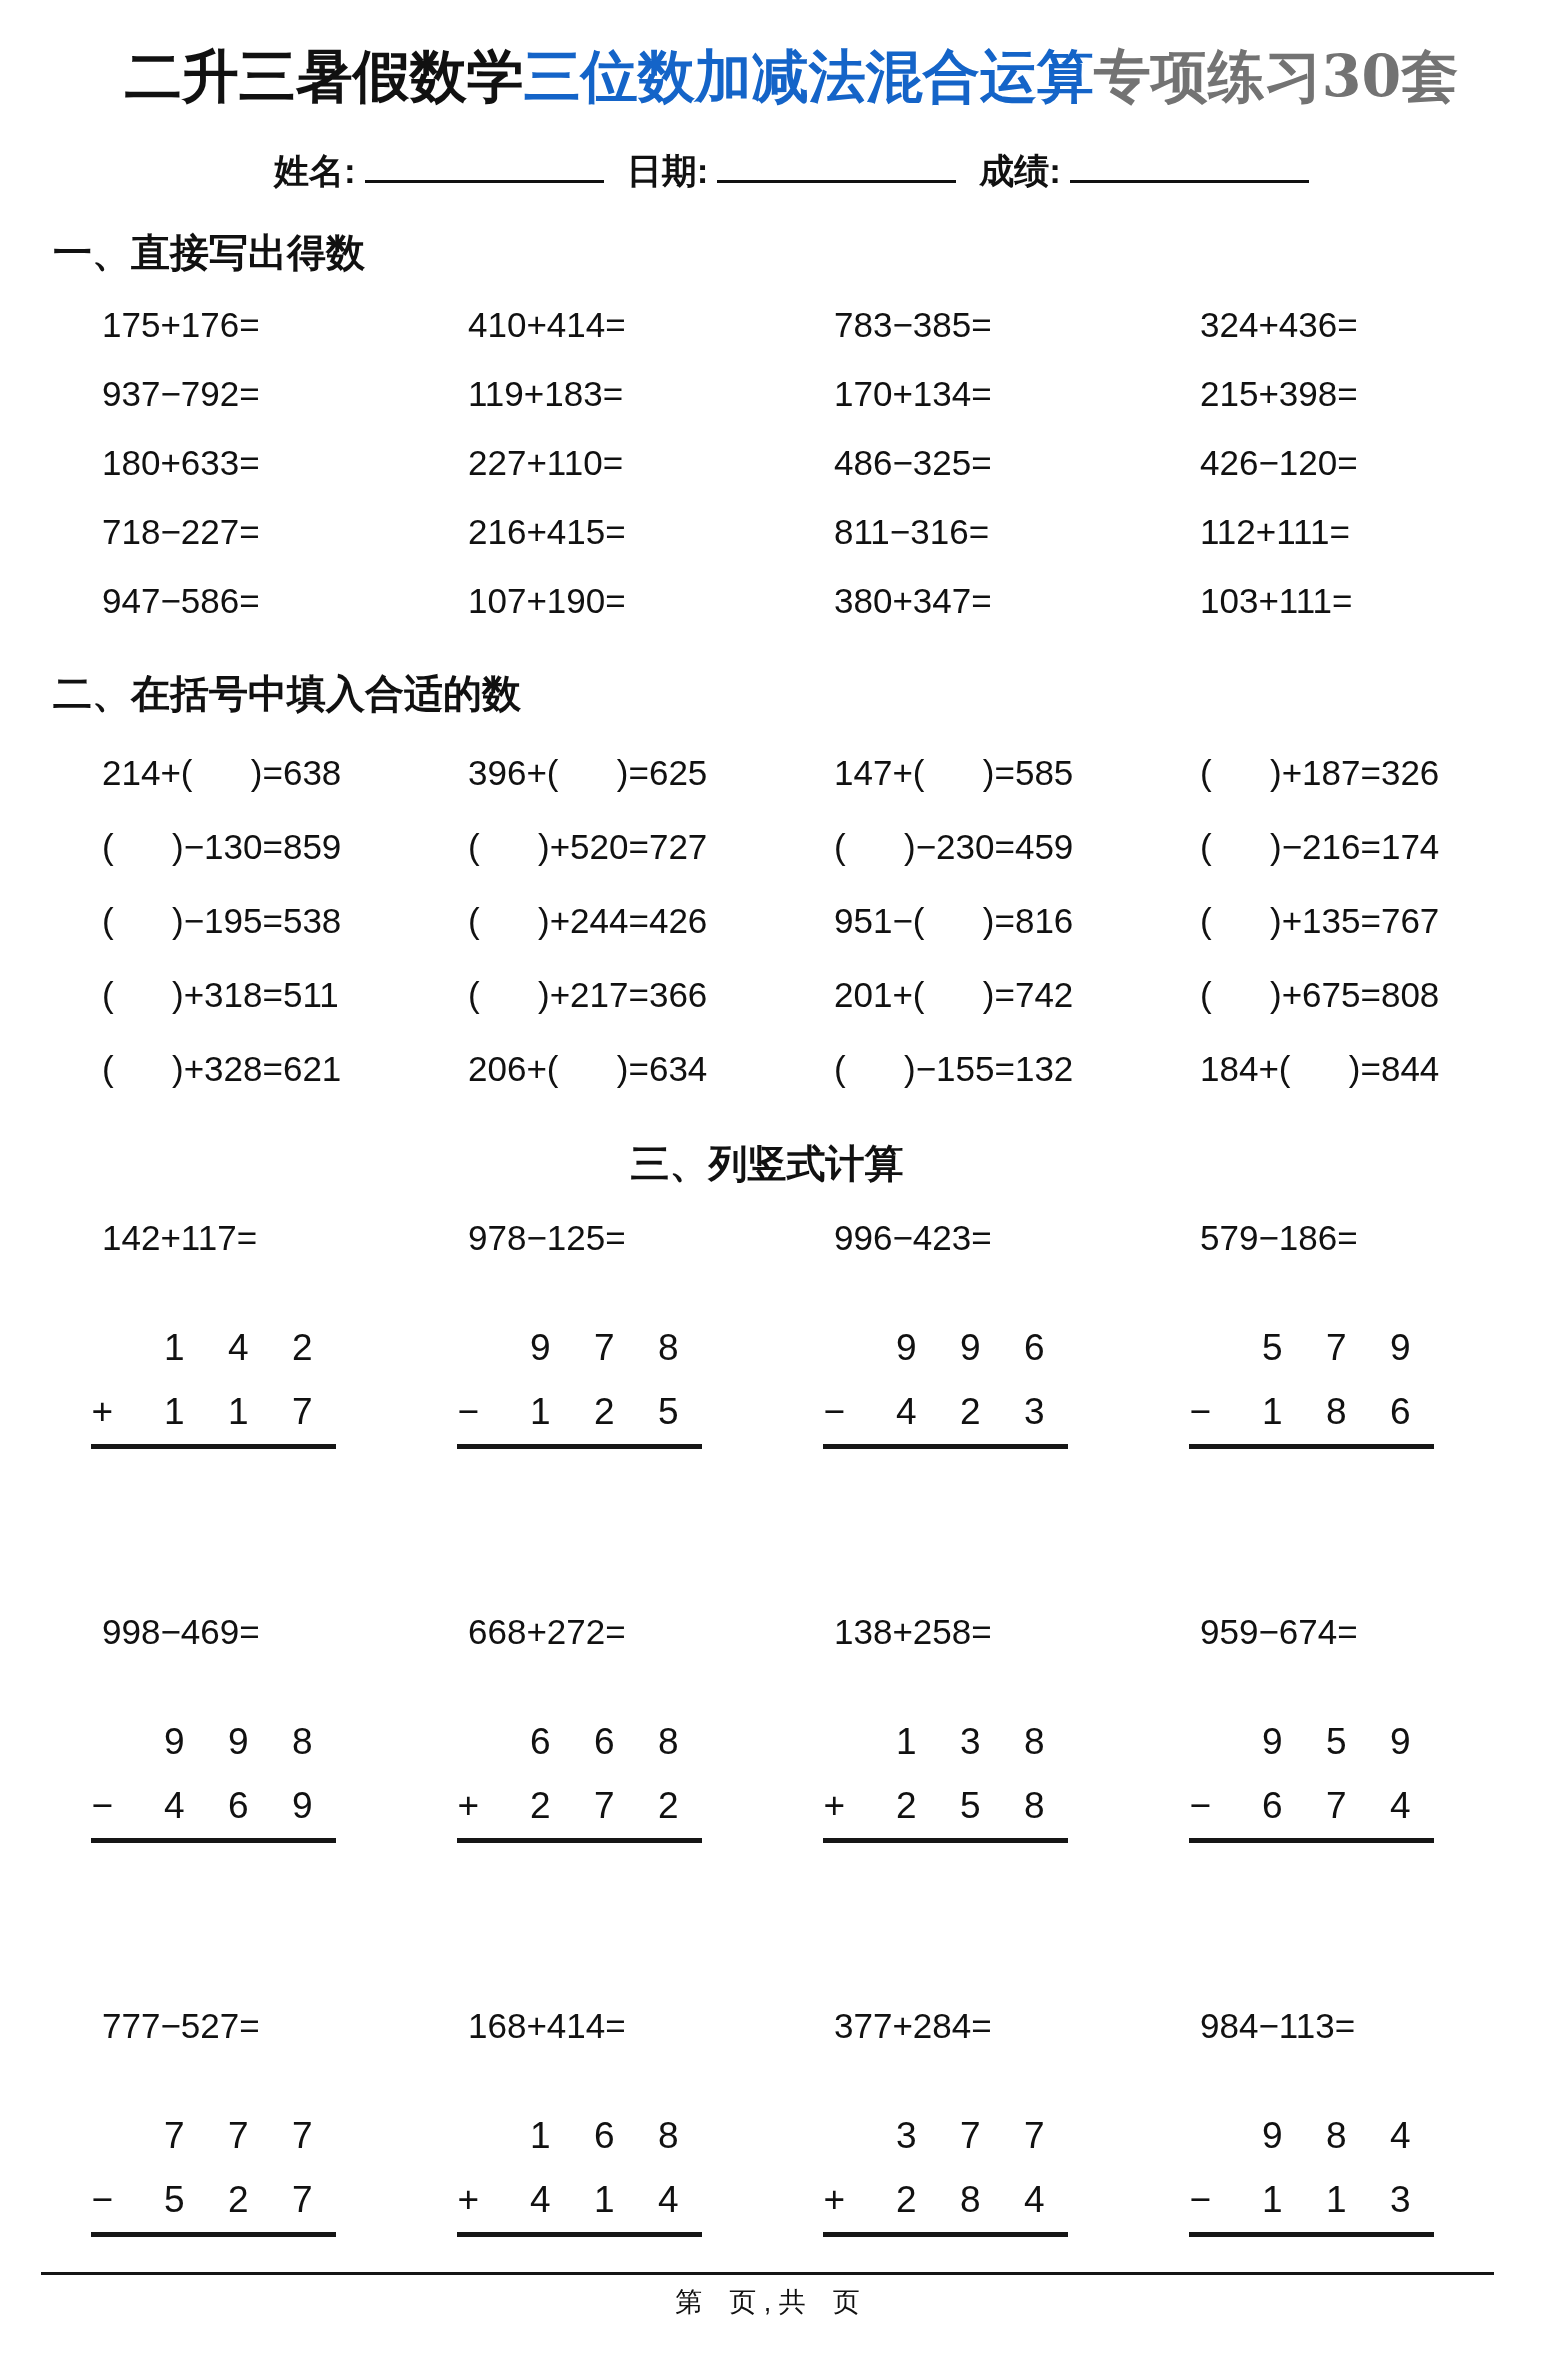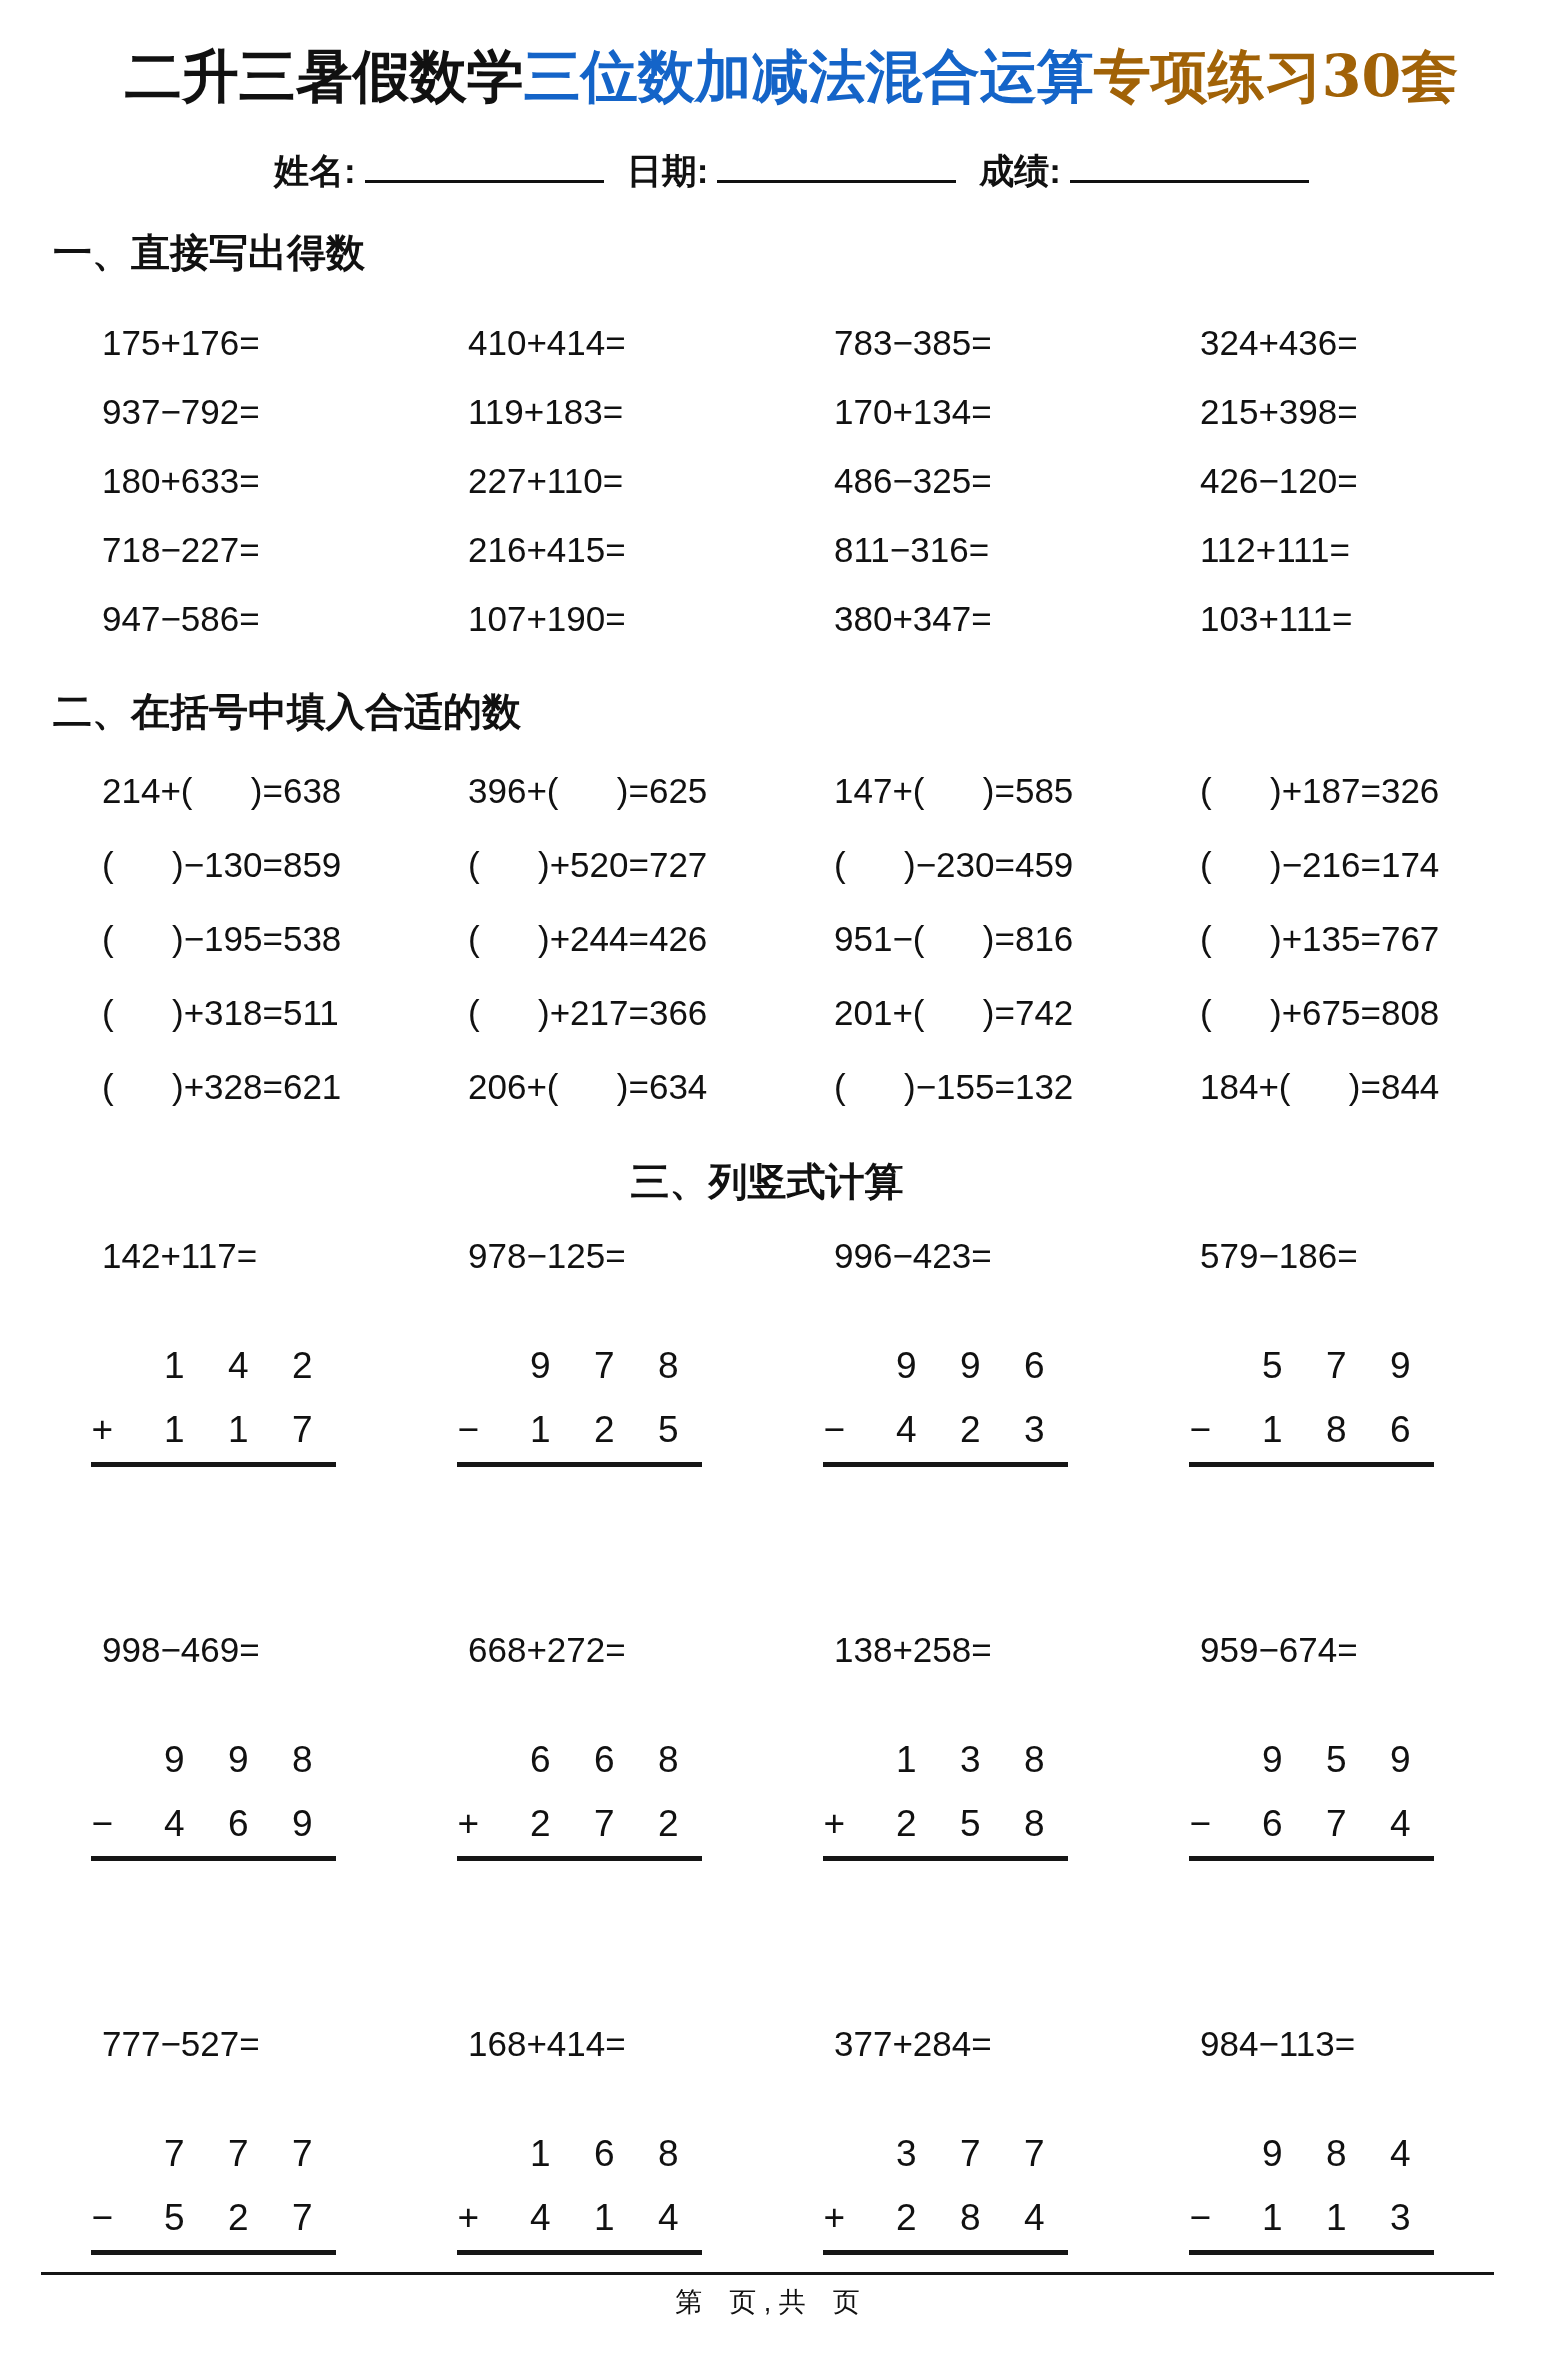--- a/index.html
+++ b/index.html
@@ -22,21 +22,21 @@
   .blank{
     display:inline-block;width:239px;border-bottom:3.5px solid #111;
     height:30px;margin:0 23px 0 9px;vertical-align:baseline;
   }
   .blank.last{margin-right:0;}
 
   
   h2.sec{
     font-size:39px;font-weight:700;margin:0 0 0 -49px;line-height:1.1;
   }
-  #sec1-h{margin-top:37px;margin-bottom:51px;}
+  #sec1-h{margin-top:37px;margin-bottom:33px;}
   #sec2-h{margin-top:55px;margin-bottom:39px;}
   #sec3-h{margin-top:57px;margin-bottom:34px;text-align:center;}
 
   
   .grid{
     display:grid;grid-template-columns:366px 366px 366px 1fr;
     font-size:35px;line-height:1.0;
   }
   .grid .prob{white-space:pre;}
   #sec1-grid{row-gap:34px;}
@@ -58,21 +58,21 @@
     border-top:3.5px solid #161616;text-align:center;
   }
   .footer-text{font-size:27px;padding-top:9px;white-space:pre;}
 </style>
 </head>
 <body>
 
 <div class="page">
 
   <h1 class="title">
-    <span class="seg t-black">二升三暑假数学</span><span class="seg t-blue" style="color: rgb(20, 100, 200);">三位数加减法混合运算</span><span class="seg t-red" style="color: #a16207;">专项练习30套</span>
+    <span class="seg t-black">二升三暑假数学</span><span class="seg t-blue" style="color: rgb(20, 100, 200);">三位数加减法混合运算</span><span class="seg t-red" style="color: #737373;">专项练习30套</span>
   </h1>
 
   <div class="info-line">
     <span class="label">姓名:</span><span class="blank"></span><span class="label">日期:</span><span class="blank"></span><span class="label">成绩:</span><span class="blank last"></span>
   </div>
 
   <h2 class="sec" id="sec1-h">一、直接写出得数</h2>
   <div class="grid" id="sec1-grid">
       <div class="prob">175+176=</div>
       <div class="prob">410+414=</div>

